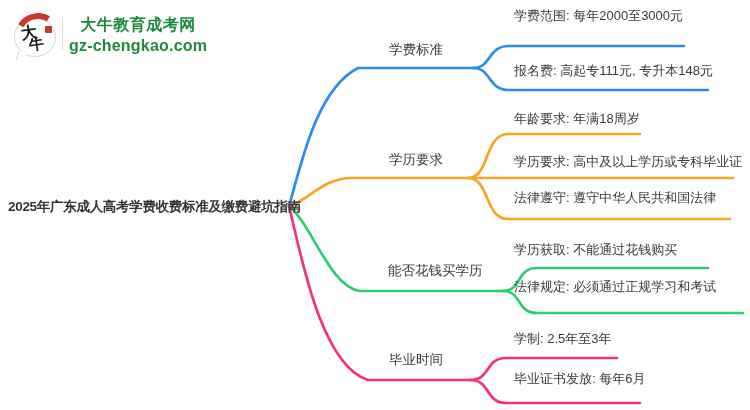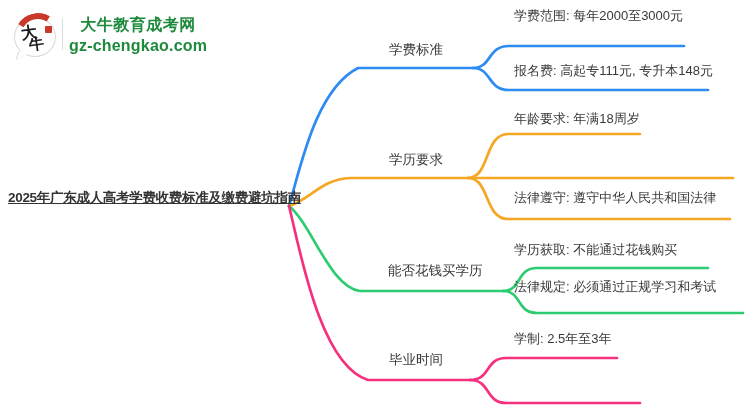--- a/index.html
+++ b/index.html
@@ -73,30 +73,32 @@
       <span class="zi zi-bottom">牛</span>
       <span class="seal"></span>
     </div>
     <div class="logo-divider"></div>
     <div class="logo-text">
       <span class="logo-title">大牛教育成考网</span>
       <span class="logo-url">gz-chengkao.com</span>
     </div>
   </div>
 
-  <div class="lbl center-title" style="left:8px;top:190px;text-decoration:underline;">2025年广东成人高考学费收费标准及缴费避坑指南</div>
+  <div class="lbl center-title" style="left:8px;top:199px;">2025年广东成人高考学费收费标准及缴费避坑指南</div>
 
   <div class="lbl node-label" style="left:389px;top:42px;">学费标准</div>
   <div class="lbl child-label" style="left:514px;top:9px;">学费范围: 每年2000至3000元</div>
   <div class="lbl child-label" style="left:514px;top:64px;">报名费: 高起专111元, 专升本148元</div>
 
   <div class="lbl node-label" style="left:389px;top:152px;">学历要求</div>
   <div class="lbl child-label" style="left:514px;top:112px;">年龄要求: 年满18周岁</div>
+  <div class="lbl child-label" style="left:514px;top:155px;">学历要求: 高中及以上学历或专科毕业证</div>
   <div class="lbl child-label" style="left:514px;top:191px;">法律遵守: 遵守中华人民共和国法律</div>
 
   <div class="lbl node-label" style="left:388px;top:263px;">能否花钱买学历</div>
   <div class="lbl child-label" style="left:514px;top:243px;">学历获取: 不能通过花钱购买</div>
   <div class="lbl child-label" style="left:514px;top:280px;">法律规定: 必须通过正规学习和考试</div>
 
   <div class="lbl node-label" style="left:389px;top:352px;">毕业时间</div>
   <div class="lbl child-label" style="left:514px;top:332px;">学制: 2.5年至3年</div>
+  <div class="lbl child-label" style="left:514px;top:372px;">毕业证书发放: 每年6月</div>
 
 </div>
 
 </body></html>

